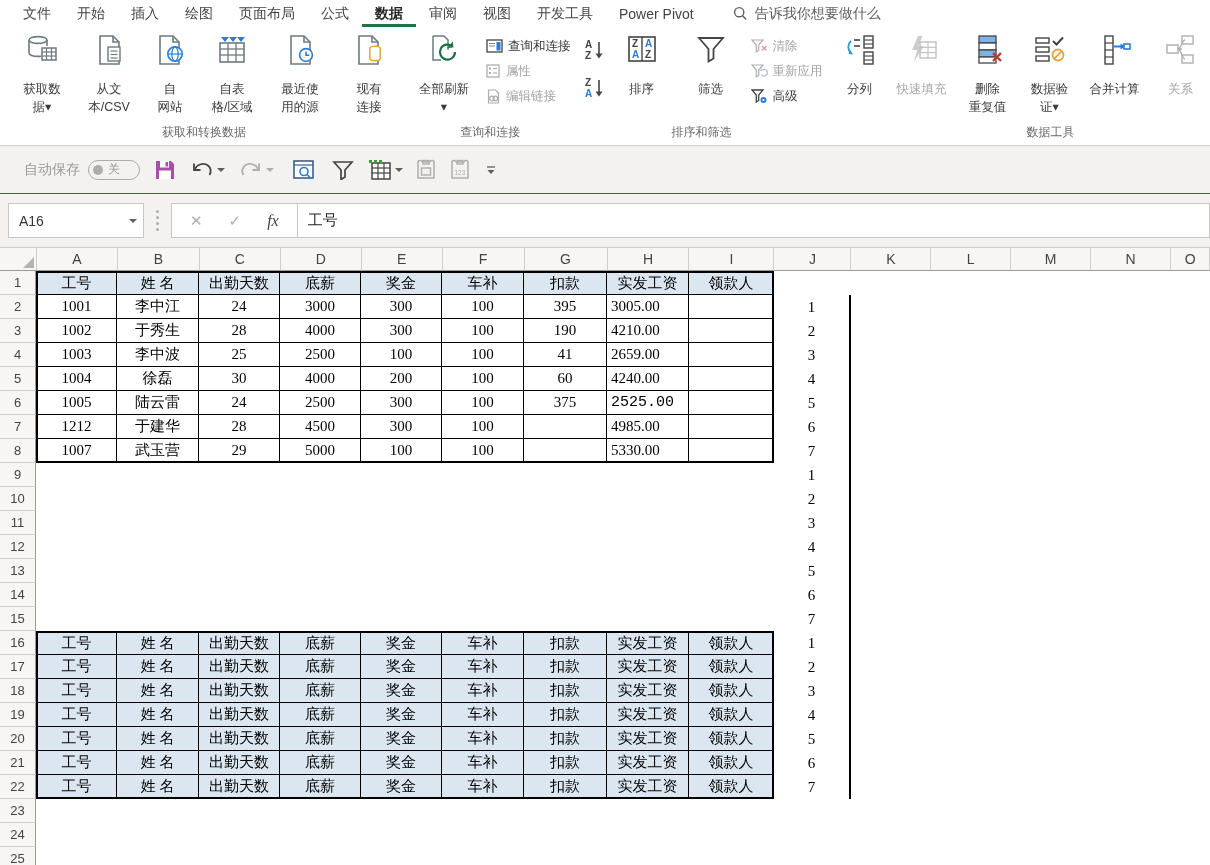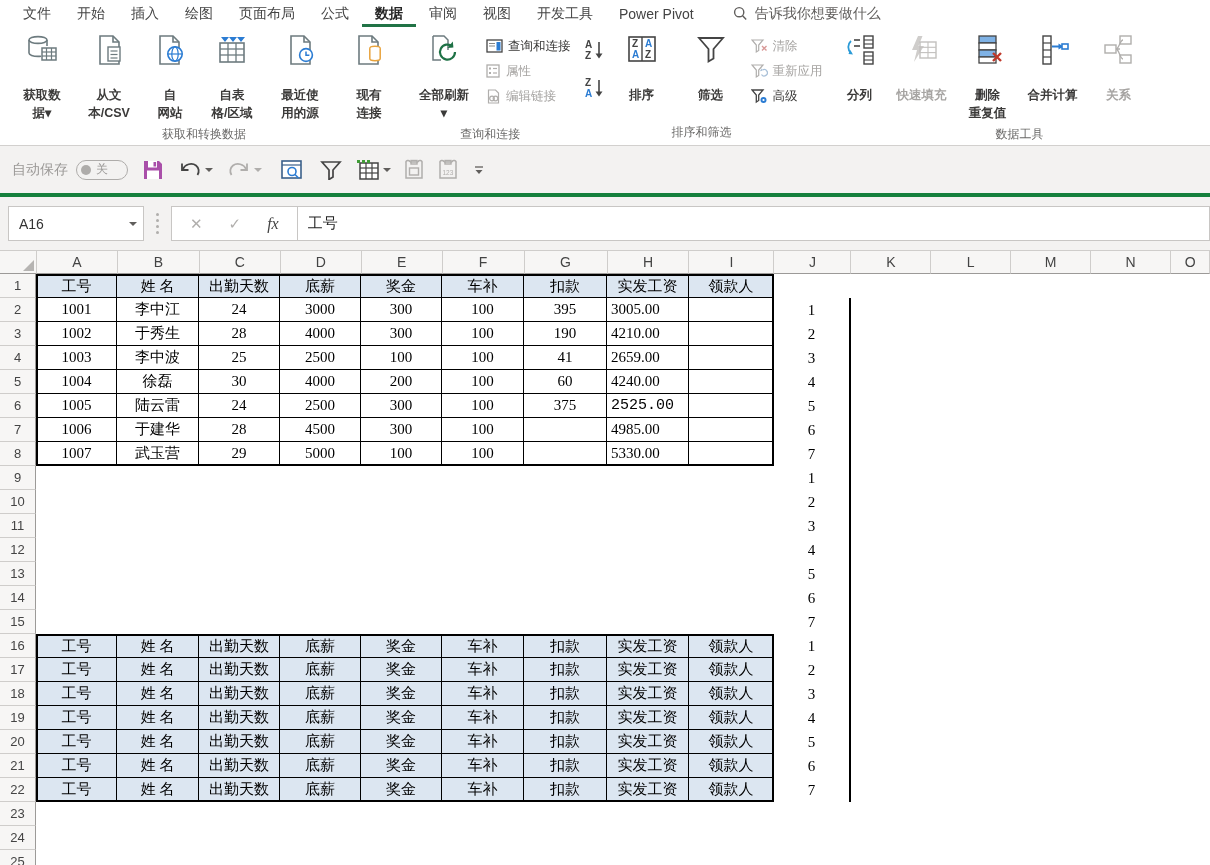--- a/index.html
+++ b/index.html
@@ -11,27 +11,27 @@
   .tab.active{font-weight:bold;color:#262626;box-shadow:inset 0 -3px 0 #217346;}
   .tab-search{display:flex;align-items:center;gap:7px;margin-left:26px;color:#605e5c;}
   
   .ribbon{height:118px;border-bottom:1px solid #d2d0ce;background:#fff;display:flex;align-items:stretch;padding-left:4px;}
   .rgroup{display:flex;flex-direction:column;}
   .rg-content{flex:1;display:flex;align-items:flex-start;padding:4px 4px 0 4px;}
   .rg-label{height:23px;font-size:12px;color:#696867;text-align:center;line-height:20px;}
   .rsep{width:1px;background:#e1dfdd;margin:5px 1px 6px 1px;}
   .rbtn-big{display:flex;flex-direction:column;align-items:center;text-align:center;
             font-size:12.5px;line-height:1.4;padding:2px 3px;color:#3b3a39;}
-  .rbtn-big .lbl{white-space:pre-line;margin-top:20px;font-weight:bold;}
+  .rbtn-big .lbl{white-space:pre-line;margin-top:14px;}
   .rstack{display:flex;flex-direction:column;gap:8px;padding-top:7px;}
   .rbtn-small{display:flex;align-items:center;gap:5px;font-size:12.5px;white-space:nowrap;color:#3b3a39;}
   .rbtn-icon{padding:2px;}
   .disabled{color:#a6a4a2;}
   
-  .qat{height:47px;background:#f3f2f1;border-bottom:4px solid #15803d;display:flex;align-items:center;padding-left:12px;}
+  .qat{height:47px;background:#f3f2f1;border-bottom:1px solid #15803d;display:flex;align-items:center;padding-left:24px;}
   .qat-autosave{display:flex;align-items:center;gap:8px;color:#9b9997;font-size:14px;}
   .pill{width:42px;height:18px;border:1px solid #aeacaa;border-radius:10px;display:flex;align-items:center;
         padding:0 4px;gap:5px;color:#9b9997;font-size:12px;}
   .pill .dot{width:10px;height:10px;border-radius:50%;background:#aeacaa;}
   .qat-btn{display:flex;align-items:center;margin-left:14px;}
   .dd-tri{width:0;height:0;border-left:4px solid transparent;border-right:4px solid transparent;
           border-top:4px solid #605e5c;margin-left:3px;}
   .dd-tri.gray{border-top-color:#b0aeac;}
   
   .fbar{height:53px;background:#f3f2f1;border-bottom:1px solid #cfcdcb;display:flex;align-items:center;}
@@ -355,20 +355,34 @@
           <rect x="8" y="3" width="17" height="7" fill="#7fb2e5" stroke="#444" stroke-width="1.3"></rect>
           <rect x="8" y="10" width="17" height="7" fill="#fff" stroke="#444" stroke-width="1.3"></rect>
           <rect x="8" y="17" width="17" height="7" fill="#7fb2e5" stroke="#444" stroke-width="1.3"></rect>
           <rect x="8" y="24" width="17" height="6" fill="#fff" stroke="#444" stroke-width="1.3"></rect>
           <path d="M22 20 l8 8 M30 20 l-8 8" stroke="#c0392b" stroke-width="2.4"></path>
         </svg>
           </span>
         <span class="lbl">删除
 重复值</span>
       </div>
+      <div class="rbtn-big" style="width:56px">
+        <span>
+            <svg width="34" height="34" viewBox="0 0 34 34">
+          <rect x="3" y="5" width="13" height="5" fill="#fff" stroke="#444" stroke-width="1.4"></rect>
+          <rect x="3" y="14" width="13" height="5" fill="#fff" stroke="#444" stroke-width="1.4"></rect>
+          <rect x="3" y="23" width="13" height="5" fill="#fff" stroke="#444" stroke-width="1.4"></rect>
+          <path d="M20 8 l3.5 3.5 L30 4.5" fill="none" stroke="#444" stroke-width="2"></path>
+          <circle cx="25" cy="22" r="5.5" fill="none" stroke="#e8a33d" stroke-width="1.8"></circle>
+          <line x1="21.2" y1="25.8" x2="28.8" y2="18.2" stroke="#e8a33d" stroke-width="1.8"></line>
+        </svg>
+          </span>
+        <span class="lbl">数据验
+证▾</span>
+      </div>
       <div class="rbtn-big" style="width:62px">
         <span>
             <svg width="34" height="34" viewBox="0 0 34 34">
           <rect x="7" y="3" width="8" height="28" fill="#fff" stroke="#444" stroke-width="1.4"></rect>
           <line x1="7" y1="10" x2="15" y2="10" stroke="#444" stroke-width="1.2"></line>
           <line x1="7" y1="17" x2="15" y2="17" stroke="#444" stroke-width="1.2"></line>
           <line x1="7" y1="24" x2="15" y2="24" stroke="#444" stroke-width="1.2"></line>
           <line x1="16" y1="13.5" x2="23" y2="13.5" stroke="#2b7cd3" stroke-width="2"></line>
           <path d="M22.5 10.5 l5 3 -5 3 z" fill="#2b7cd3"></path>
           <rect x="26" y="11" width="6" height="5" fill="#fff" stroke="#2b7cd3" stroke-width="1.6"></rect>
@@ -616,21 +630,21 @@
       <div class="cell bordered" style="width: 85px;"></div>
       <div class="cell jline" style="width: 77px;">5</div>
       <div class="cell" style="width: 80px;"></div>
       <div class="cell" style="width: 80px;"></div>
       <div class="cell" style="width: 80px;"></div>
       <div class="cell" style="width: 80px;"></div>
       <div class="cell" style="width: 39px;"></div>
     </div>
     <div class="srow">
       <div class="rowhdr">7</div>
-      <div class="cell bordered bl" style="width: 81px;">1006</div>
+      <div class="cell bordered bl" style="width: 81px;">1212</div>
       <div class="cell bordered" style="width: 82px;">于建华</div>
       <div class="cell bordered" style="width: 81px;">28</div>
       <div class="cell bordered" style="width: 81px;">4500</div>
       <div class="cell bordered" style="width: 81px;">300</div>
       <div class="cell bordered" style="width: 82px;">100</div>
       <div class="cell bordered" style="width: 83px;"></div>
       <div class="cell bordered leftal" style="width: 82px;">4985.00</div>
       <div class="cell bordered" style="width: 85px;"></div>
       <div class="cell jline" style="width: 77px;">6</div>
       <div class="cell" style="width: 80px;"></div>

